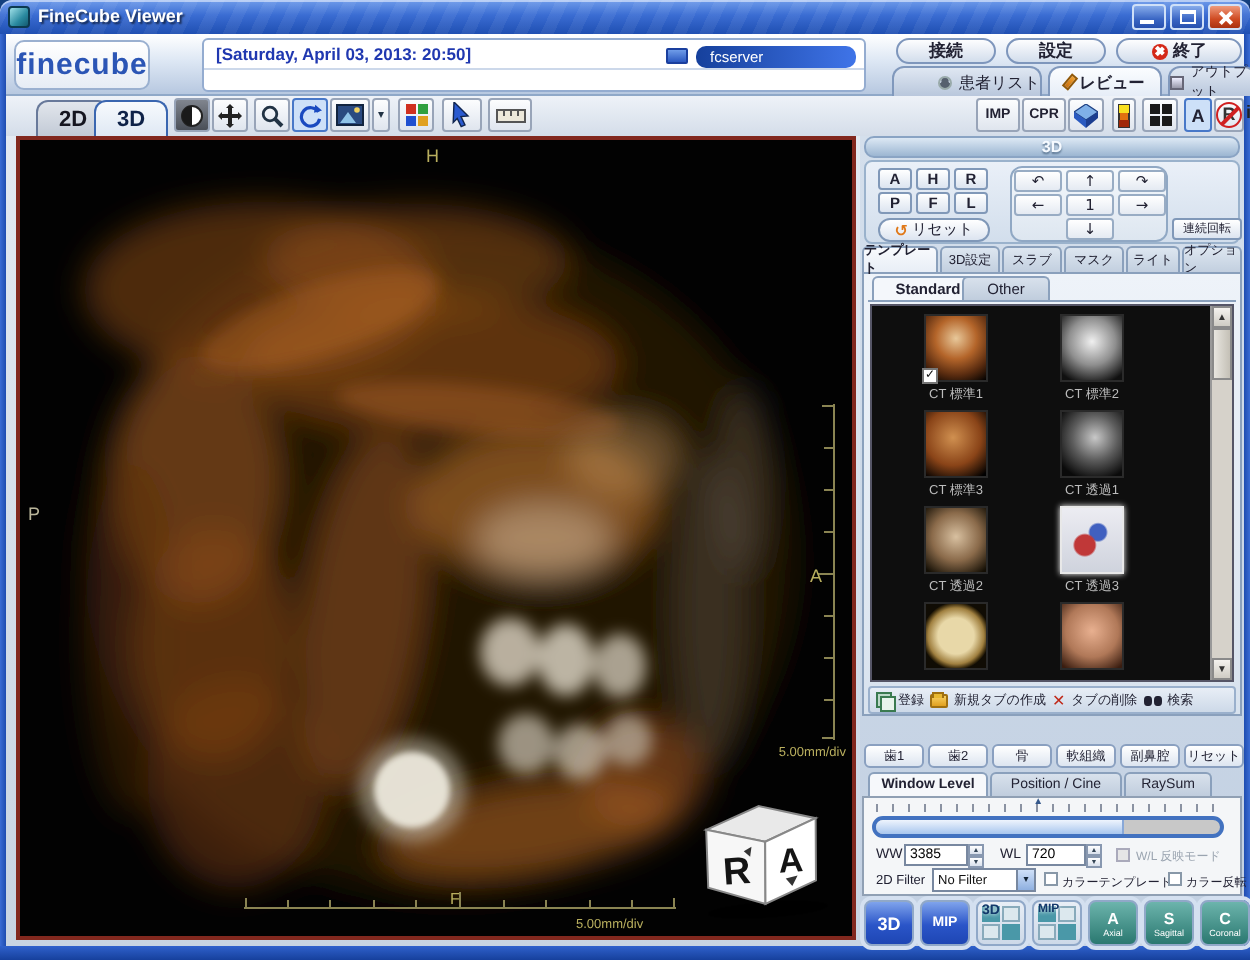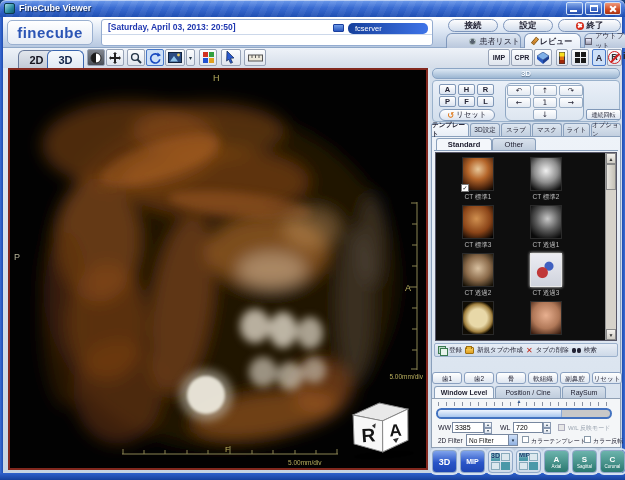--- a/index.html
+++ b/index.html
@@ -29,21 +29,21 @@
 
   
   .side-l{position:absolute;left:0;top:17px;bottom:0;width:3px;background:linear-gradient(90deg,#3a6cd4,#1e4cb0);}
   .side-r{position:absolute;right:0;top:17px;bottom:0;width:3px;background:linear-gradient(90deg,#1e4cb0,#3a6cd4);}
   .side-b{position:absolute;left:0;right:0;bottom:0;height:7px;background:linear-gradient(180deg,#2f61cc,#16409c);}
   .content-bg{position:absolute;left:3px;top:48px;right:3px;bottom:7px;background:linear-gradient(180deg,#e4eaf2,#c8d4e2);}
 
   
   .header{position:absolute;left:3px;top:17px;right:3px;height:31px;
     background:linear-gradient(180deg,#ffffff 0%,#dde7f4 45%,#b7c8e0 100%);border-bottom:1px solid #8fa8c8;}
-  .logo-box{position:absolute;left:4px;top:3px;width:86px;height:25px;border:1px solid #9ab0d0;border-radius:5px;
+  .logo-box{position:absolute;left:4px;top:3px;width:68px;height:25px;border:1px solid #9ab0d0;border-radius:5px;
     background:linear-gradient(180deg,#ffffff,#e6ecf5);display:flex;align-items:center;justify-content:center;}
   .logo-text{font-size:15px;font-weight:bold;color:#2b55b5;letter-spacing:.5px;}
   .info-box{position:absolute;left:98px;top:2px;width:332px;height:27px;background:#fff;
     border:1px solid #94acd0;border-radius:3px;}
   .info-box::after{content:'';position:absolute;left:0;right:0;top:14px;border-top:1px solid #ccd8ea;}
   .datetime{position:absolute;left:6px;top:2px;font-size:8.5px;font-weight:bold;color:#2038b0;}
   .server-icon{position:absolute;right:88px;top:4px;width:11px;height:8px;background:linear-gradient(#6f9ce8,#2a58c0);
     border:1px solid #1a3f9e;border-radius:1px;}
   .server-pill{position:absolute;right:4px;top:3px;width:80px;height:11px;border-radius:5px;
     background:linear-gradient(90deg,#16409c,#3f74e8);color:#fff;font-size:7.5px;line-height:11px;padding-left:7px;}
@@ -100,21 +100,21 @@
   .pad{position:absolute;left:72px;top:2px;width:79px;height:38px;border:1px solid #90a8c4;border-radius:6px;
     background:linear-gradient(#f4f8fc,#dde6f0);}
   .pbtn{position:absolute;width:24px;height:11px;border:1px solid #98acc4;border-radius:2px;font-size:7.5px;color:#223;
     text-align:center;line-height:9px;background:linear-gradient(#fff,#e4eaf2);font-family:"DejaVu Sans",sans-serif;}
   .cont-rot{position:absolute;left:153px;top:28px;width:35px;height:11px;border:1px solid #8098b8;border-radius:2px;
     background:linear-gradient(#fff,#dce4f0);font-size:6px;color:#223;text-align:center;line-height:10px;}
 
   .ttab{position:absolute;top:55px;height:13px;border:1px solid #8aa0bc;border-bottom:none;border-radius:3px 3px 0 0;
     background:linear-gradient(#dde6f0,#c2cfdf);color:#223;font-size:6.5px;display:flex;align-items:center;justify-content:center;}
   .ttab.sel{background:linear-gradient(#f8fafd,#e8eef6);z-index:2;font-weight:bold;}
-  .tcontent{position:absolute;left:1px;right:1px;top:68px;height:280px;border:1px solid #8aa0bc;
+  .tcontent{position:absolute;left:1px;right:1px;top:68px;height:222px;border:1px solid #8aa0bc;
     background:linear-gradient(#eef3f9,#d8e2ee);}
   .stab{position:absolute;top:1px;height:12px;border:1px solid #8aa0bc;border-bottom:none;border-radius:3px 3px 0 0;
     background:linear-gradient(#d8e1ec,#c0cddd);font-size:7.5px;color:#223;display:flex;align-items:center;justify-content:center;}
   .stab.sel{background:#f4f7fb;font-weight:bold;}
   .stab-line{position:absolute;left:2px;right:2px;top:13px;border-top:1px solid #8aa0bc;}
 
   .gallery{position:absolute;left:3px;right:3px;top:15px;height:189px;background:#0e0e0e;border:1px solid #556;overflow:hidden;}
   .thumb{position:absolute;width:32px;height:34px;border:1px solid #2a2a2a;}
   .thumb.sel{border:1px solid #e8e8e8;box-shadow:0 0 3px #fff;}
   .t1{background:radial-gradient(circle at 50% 35%,#e8c89a 0%,#b4652a 40%,#5a2c10 72%,#000 100%);}
@@ -458,21 +458,21 @@
 
   <div class="ttab sel" style="left:1px;width:38px;">テンプレート</div>
   <div class="ttab" style="left:40px;width:30px;">3D設定</div>
   <div class="ttab" style="left:71px;width:30px;">スラブ</div>
   <div class="ttab" style="left:102px;width:30px;">マスク</div>
   <div class="ttab" style="left:133px;width:27px;">ライト</div>
   <div class="ttab" style="left:161px;width:30px;">オプション</div>
 
   <div class="tcontent">
     <div class="stab sel" style="left:4px;width:56px;">Standard</div>
-    <div class="stab" style="left:60px;width:44px;">Other</div>
+    <div class="stab" style="left:49px;width:44px;">Other</div>
     <div class="stab-line"></div>
 
     <div class="gallery">
       <div class="thumb t1" style="left:26px;top:4px;">
         <span class="tcheck">✓</span>
       </div>
       <div class="thumb t2" style="left:94px;top:4px;"></div>
       <div class="tlabel" style="left:10px;top:40px;">CT 標準1</div>
       <div class="tlabel" style="left:78px;top:40px;">CT 標準2</div>
 

